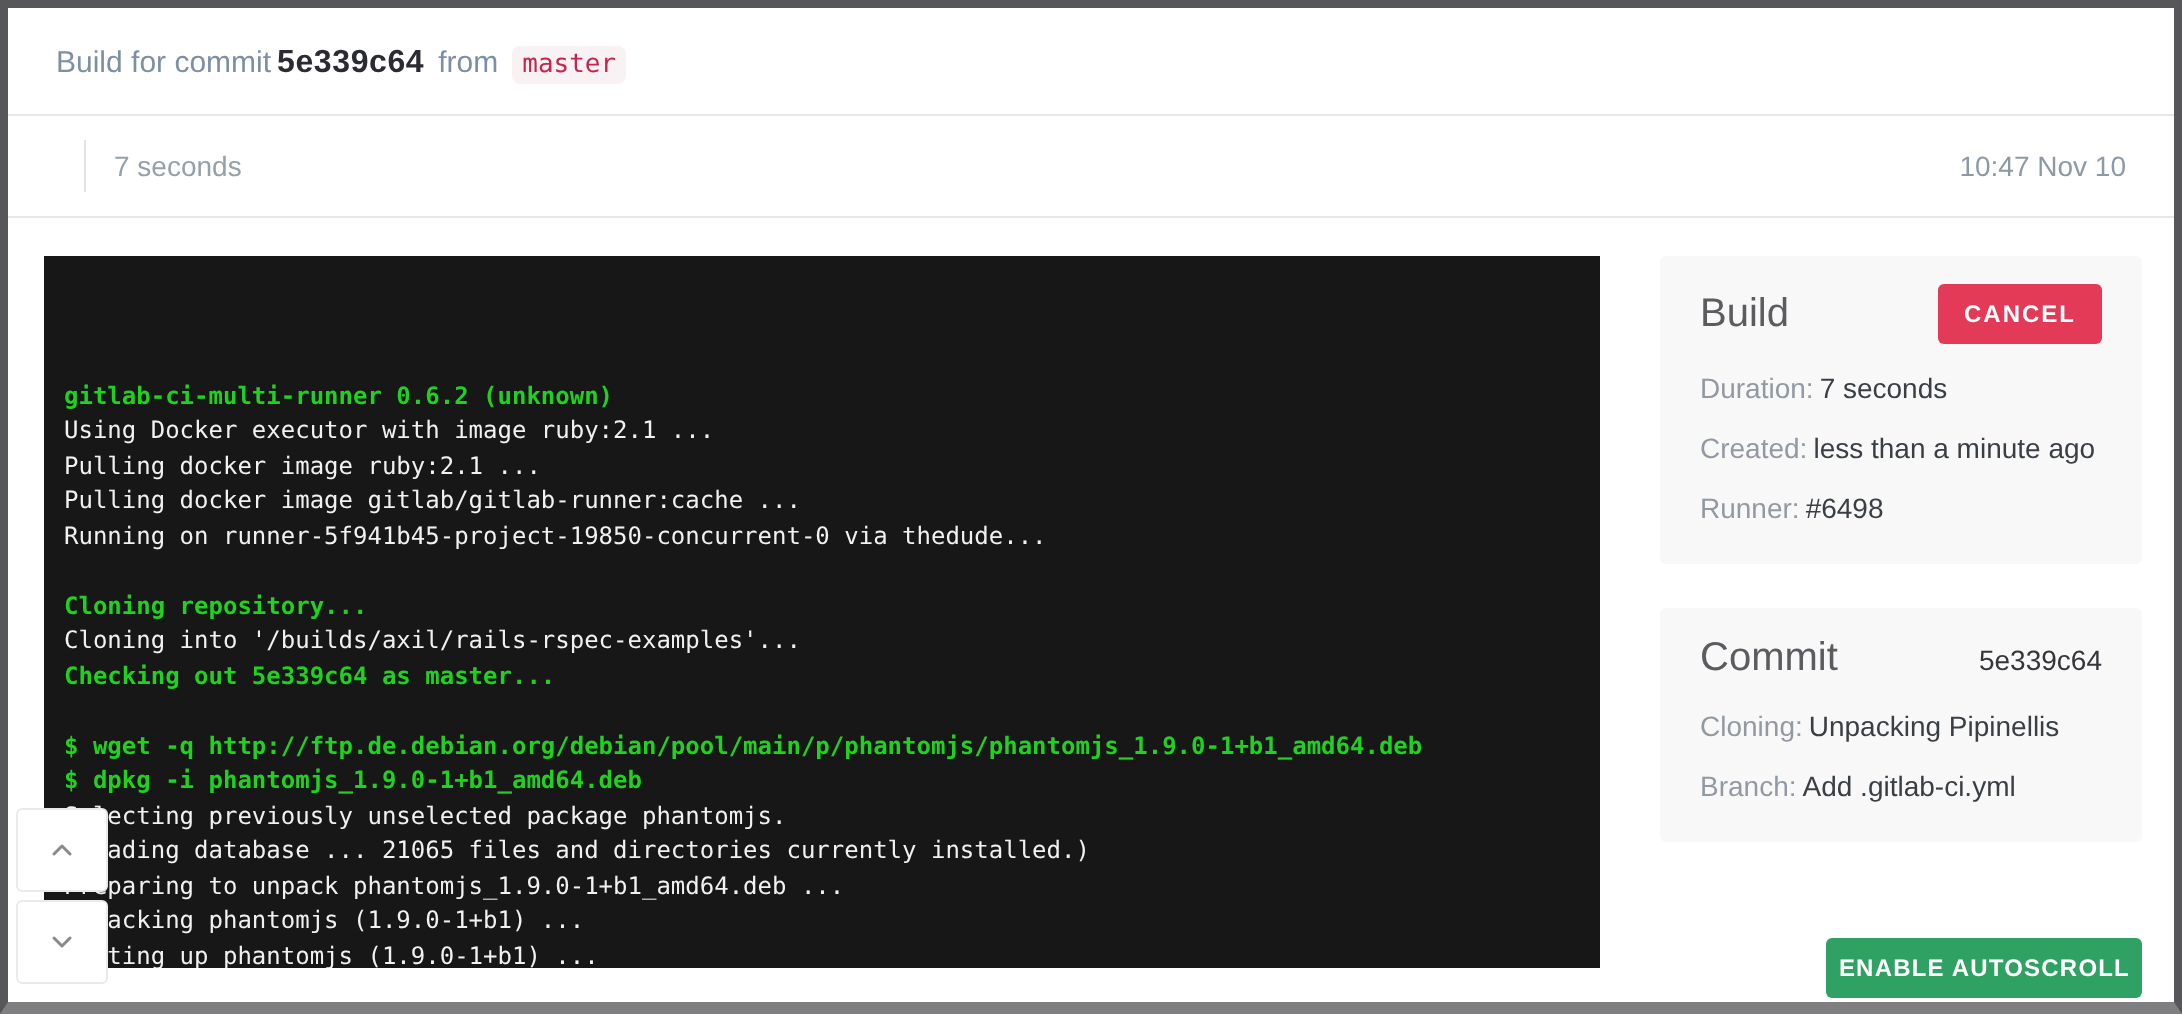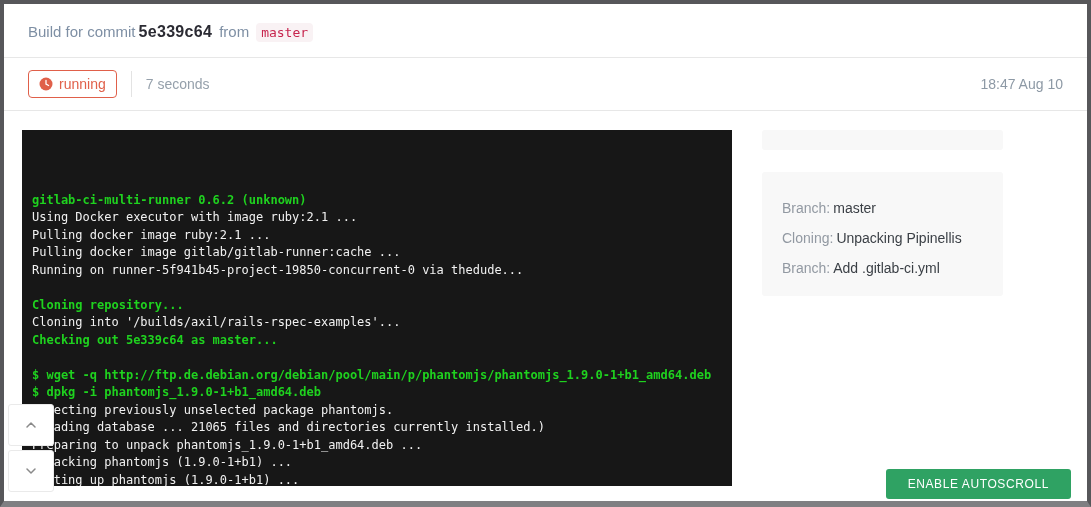--- a/index.html
+++ b/index.html
@@ -15,21 +15,21 @@
 
   
   .status-bar{display:flex;align-items:center;padding:12px 24px;border-bottom:1px solid #e7e7e7;font-size:14px;}
   .status-badge{display:inline-flex;align-items:center;gap:6px;color:var(--status-running,#e0604a);
     border:1px solid var(--status-running,#e0604a);border-radius:4px;padding:5px 10px;background:#fff;}
   .duration{margin-left:14px;padding:5px 0 5px 14px;border-left:1px solid #e3e3e3;color:#95a0ab;}
   .timestamp{margin-left:auto;color:#8d99a5;}
 
   
   .content{display:flex;padding:19px 16px 0 18px;}
-  .terminal{width:710px;height:356px;box-sizing:border-box;background:#171717;padding:9px 10px;overflow:hidden;}
+  .terminal{width:778px;height:356px;box-sizing:border-box;background:#171717;padding:9px 10px;overflow:hidden;}
   .log-lines{font-family:"DejaVu Sans Mono",monospace;font-size:12px;line-height:17.5px;color:#f1f1f1;white-space:pre;}
   .log-lines .line{display:block;}
   .log-lines .line.green{color:var(--terminal-green,#1fd21f);font-weight:bold;}
 
   
   .sidebar{width:241px;margin-left:30px;}
   .panel{background:#f8f8f8;border-radius:3px;padding:14px 20px 6px;margin-bottom:22px;box-sizing:border-box;}
   .panel-head{display:flex;align-items:center;justify-content:space-between;margin-bottom:2px;}
   .panel-title{font-size:20px;font-weight:normal;color:#5b5b60;margin:0;}
   .panel-sha{font-size:14px;color:#35353b;}
@@ -37,63 +37,73 @@
     font-size:12px;font-weight:bold;letter-spacing:1px;padding:8px 13px;cursor:pointer;font-family:inherit;}
   .row{margin:14px 0;font-size:14px;color:#9299a2;}
   .row .val{color:#3a3f45;margin-left:3px;}
 
   
   .scroll-btn{position:absolute;left:4px;width:46px;height:42px;background:#fff;border:1px solid #eaeaea;
     border-radius:3px;display:flex;align-items:center;justify-content:center;cursor:pointer;padding:0;}
   .scroll-btn.up{top:400px;}
   .scroll-btn.down{top:446px;}
   .autoscroll-button{position:absolute;top:465px;right:16px;background:var(--autoscroll-green,#2fa263);
-    color:#fff;border:none;border-radius:3px;font-size:12px;font-weight:normal;letter-spacing:.6px;
-    padding:8px 22px;cursor:pointer;font-family:inherit;}
+    color:#fff;border:none;border-radius:3px;font-size:12px;font-weight:bold;letter-spacing:.6px;
+    padding:8px 6px;cursor:pointer;font-family:inherit;}
 </style>
 </head>
 <body>
 
 <div class="window">
 
   <header class="build-header">
     <span>Build for commit</span><span class="sha">5e339c64</span><span>from</span><code class="branch-code">master</code>
   </header>
 
   <div class="status-bar">
-    <span class="status-badge">
-      <svg width="14" height="14" viewBox="0 0 14 14">
-        <circle cx="7" cy="7" r="6.5" fill="currentColor"></circle>
-        <path d="M7 3.4V7l2.6 1.5" stroke="#ffffff" stroke-width="1.3" fill="none" stroke-linecap="round"></path>
-      </svg>
-      <span>running</span>
-    </span>
     <span class="duration">7 seconds</span>
-    <span class="timestamp">18:47 Aug 10</span>
+    <span class="timestamp">10:47 Nov 10</span>
   </div>
 
   <div class="content">
     <div class="terminal">
       <div class="log-lines">
         
       <span class="line green">gitlab-ci-multi-runner 0.6.2 (unknown)</span><span class="line plain">Using Docker executor with image ruby:2.1 ...</span><span class="line plain">Pulling docker image ruby:2.1 ...</span><span class="line plain">Pulling docker image gitlab/gitlab-runner:cache ...</span><span class="line plain">Running on runner-5f941b45-project-19850-concurrent-0 via thedude...</span><span class="line plain"> </span><span class="line green">Cloning repository...</span><span class="line plain">Cloning into '/builds/axil/rails-rspec-examples'...</span><span class="line green">Checking out 5e339c64 as master...</span><span class="line plain"> </span><span class="line green">$ wget -q http://ftp.de.debian.org/debian/pool/main/p/phantomjs/phantomjs_1.9.0-1+b1_amd64.deb</span><span class="line green">$ dpkg -i phantomjs_1.9.0-1+b1_amd64.deb</span><span class="line plain">Selecting previously unselected package phantomjs.</span><span class="line plain">(Reading database ... 21065 files and directories currently installed.)</span><span class="line plain">Preparing to unpack phantomjs_1.9.0-1+b1_amd64.deb ...</span><span class="line plain">Unpacking phantomjs (1.9.0-1+b1) ...</span><span class="line plain">Setting up phantomjs (1.9.0-1+b1) ...</span></div>
 
     </div>
 
     <aside class="sidebar">
 
       <section class="panel">
+        <div class="panel-head">
+          <h3 class="panel-title">Build</h3>
+          <button class="cancel-button">CANCEL</button>
+        </div>
+        <div>
+
+        <p class="row">
+              <span class="lbl">Duration:</span><span class="val">7 seconds</span>
+            </p>
+            <p class="row">
+              <span class="lbl">Created:</span><span class="val">less than a minute ago</span>
+            </p>
+            <p class="row">
+              <span class="lbl">Runner:</span><span class="val">#6498</span>
+            </p>
+          </div>
       </section>
 
       <section class="panel">
+        <div class="panel-head">
+          <h3 class="panel-title">Commit</h3>
+          <span class="panel-sha">5e339c64</span>
+        </div>
         <div>
 
-        <p class="row">
-              <span class="lbl">Branch:</span><span class="val">master</span>
-            </p>
             <p class="row">
               <span class="lbl">Cloning:</span><span class="val">Unpacking Pipinellis</span>
             </p>
             <p class="row">
               <span class="lbl">Branch:</span><span class="val">Add .gitlab-ci.yml</span>
             </p>
           </div>
       </section>
 
     </aside>

